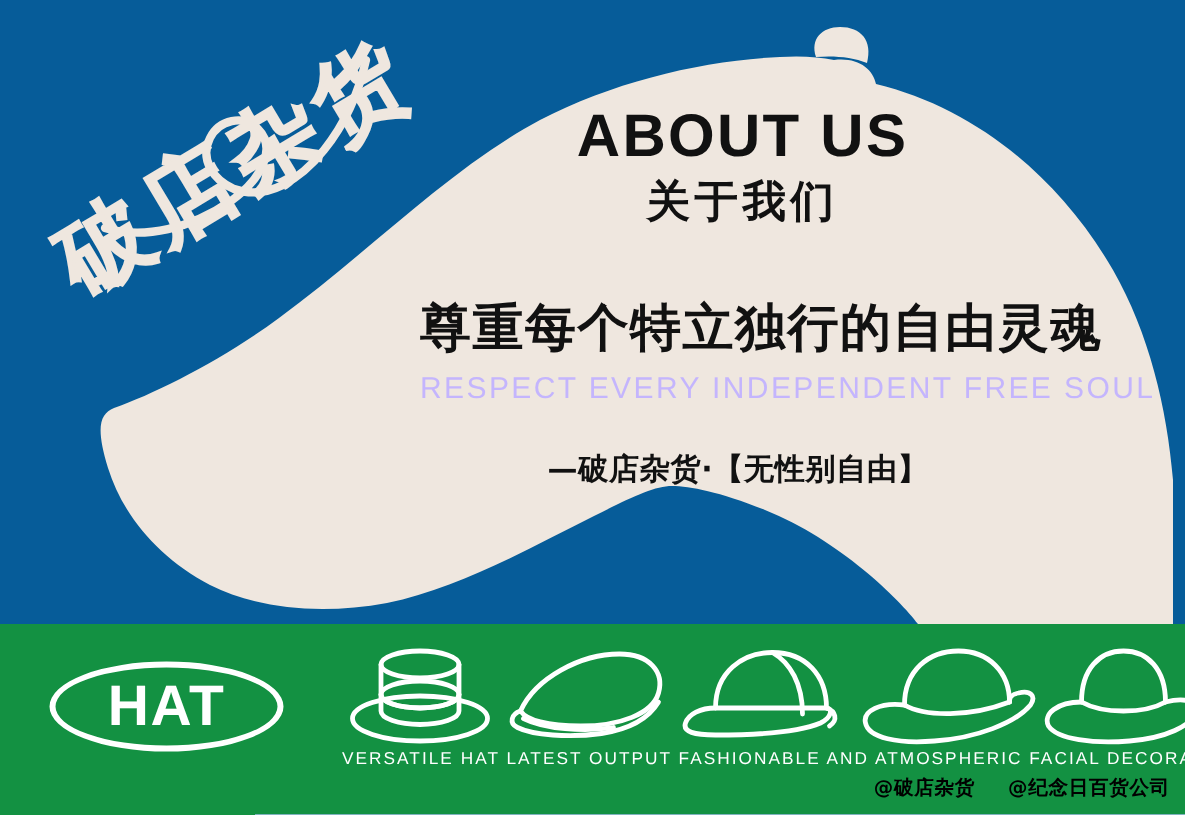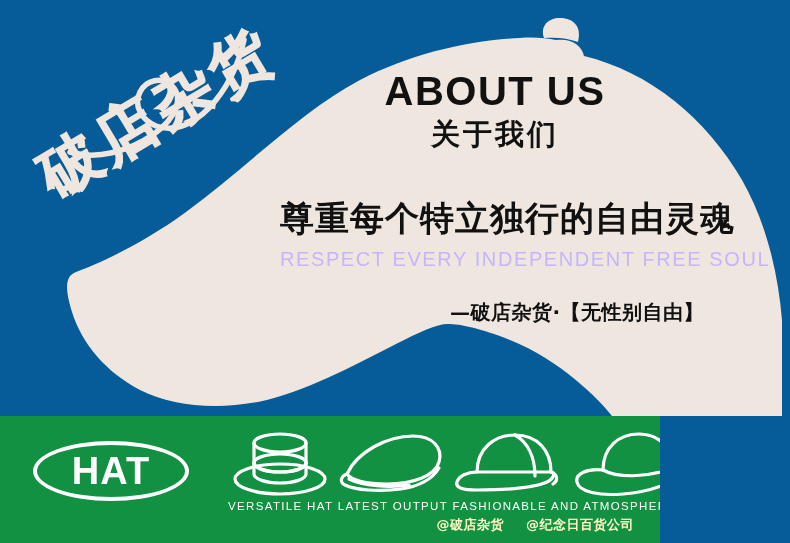--- a/index.html
+++ b/index.html
@@ -103,31 +103,30 @@
     margin: 6px 0 0 0;
     color: #c4b5fd;
     white-space: nowrap;
   }
   .attribution {
     font-family: "DejaVu Sans", "Liberation Sans", sans-serif;
     font-size: 20px;
     font-weight: 700;
     letter-spacing: 0.5px;
     margin: 28px 0 0 0;
-    text-align: right;
     padding-right: 6px;
     color: #111111;
     white-space: nowrap;
   }
 
   
   .green-band {
     position: absolute;
     left: 0; top: 416px;
-    width: 660px; height: 127px;
+    width: 790px; height: 127px;
     background: #139142;
     overflow: hidden;
   }
   .hat-logo-wrap {
     position: absolute;
     left: 33px;
     top: 25px;
     width: 156px;
     height: 60px;
   }
@@ -173,27 +172,27 @@
     font-family: "Liberation Sans", sans-serif;
     font-size: 11.5px;
     font-weight: 500;
     letter-spacing: 1.35px;
     color: #ffffff;
     white-space: nowrap;
     text-align: left;
   }
   .band-handles {
     position: absolute;
-    right: 26px;
+    right: 10px;
     top: 100px;
     font-family: "DejaVu Sans", "Liberation Sans", sans-serif;
     font-size: 13px;
     font-weight: 700;
     letter-spacing: 0.5px;
-    color: #fef9c3;
+    color: #000000;
     white-space: nowrap;
   }
   .handle-gap { display: inline-block; width: 12px; }
 </style>
 </head>
 <body>
 
 <div id="poster">
 
   <div class="blue-panel">

